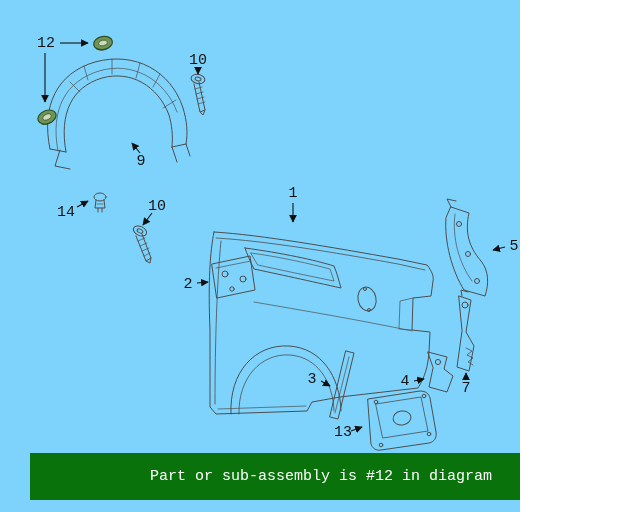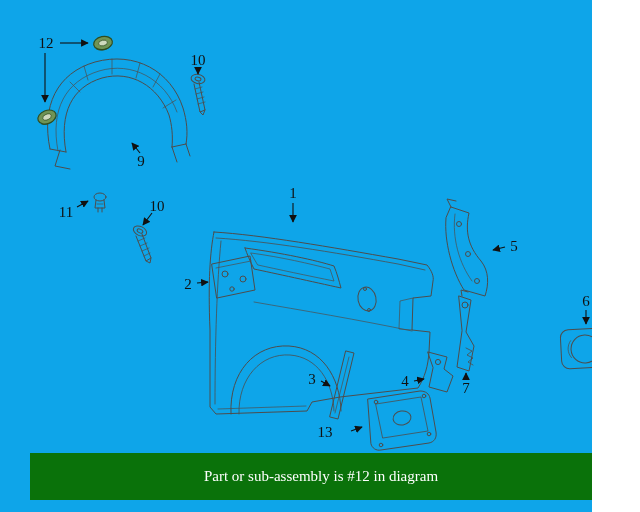--- a/index.html
+++ b/index.html
@@ -1,18 +1,18 @@
 <!DOCTYPE html>
 <html><head>
 <meta charset="utf-8">
 <style>
   html,body{margin:0;padding:0;background:#fff;}
   .screen{
-    position:relative;width:592px;height:512px;background:#0ea5e9;
-    overflow:hidden;font-family:Liberation Serif, serif;
+    position:relative;width:520px;height:512px;background:#7dd3fc;
+    overflow:hidden;font-family:Liberation Mono, monospace;
   }
   .art{position:absolute;left:0;top:0;}
   g.lineart{stroke:#4d4d4d;fill:none;stroke-width:1;stroke-linejoin:round;stroke-linecap:round;}
   g.callouts{stroke:#111;fill:none;stroke-width:1.1;}
   .plabel{
     position:absolute;transform:translate(-50%,-50%);
     font-size:15px;color:#111;white-space:nowrap;user-select:none;
   }
   .banner{
     position:absolute;left:30px;top:453px;width:582px;height:47px;
@@ -156,28 +156,28 @@
       <path d="M321 381 L330 386" marker-end="url(#ah)"></path>
       <path d="M414 381 L424 379" marker-end="url(#ah)"></path>
       <path d="M466 380 L466 373" marker-end="url(#ah)"></path>
       <path d="M351 431 L362 427" marker-end="url(#ah)"></path>
     </g>
   </svg>
 
   <span class="plabel" style="left:46px;top:43px">12</span>
   <span class="plabel" style="left:198px;top:60px">10</span>
   <span class="plabel" style="left:141px;top:161px">9</span>
-  <span class="plabel" style="left:66px;top:212px">11</span>
+  <span class="plabel" style="left:66px;top:212px">14</span>
   <span class="plabel" style="left:157px;top:206px">10</span>
   <span class="plabel" style="left:188px;top:284px">2</span>
   <span class="plabel" style="left:293px;top:193px">1</span>
   <span class="plabel" style="left:514px;top:246px">5</span>
   <span class="plabel" style="left:586px;top:301px">6</span>
   <span class="plabel" style="left:312px;top:379px">3</span>
   <span class="plabel" style="left:405px;top:381px">4</span>
   <span class="plabel" style="left:466px;top:388px">7</span>
-  <span class="plabel" style="left:325px;top:432px">13</span>
+  <span class="plabel" style="left:343px;top:432px">13</span>
 
   <div class="banner">
     <div>Part or sub-assembly is #12 in diagram</div>
   </div>
 
 </div>
 
 </body></html>

